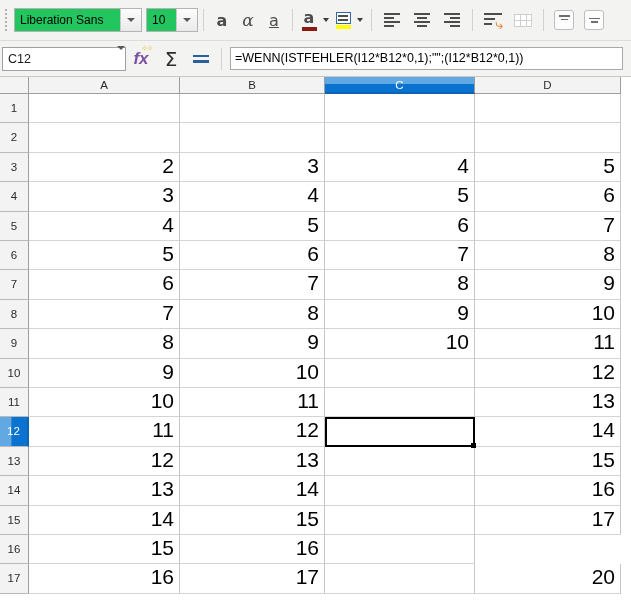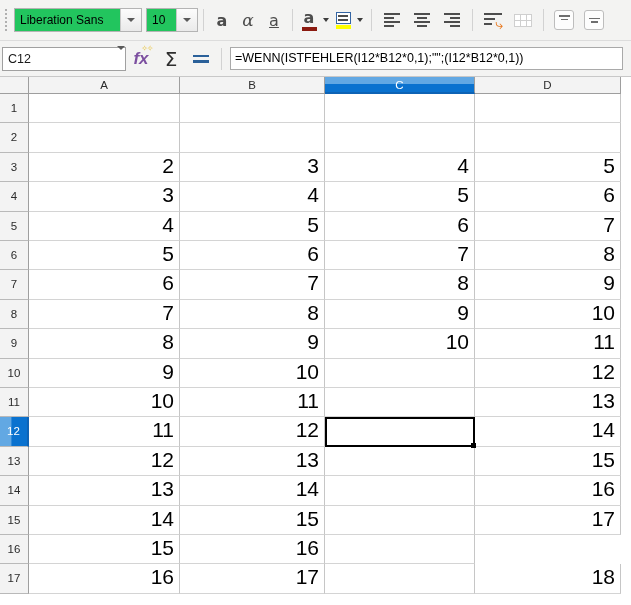--- a/index.html
+++ b/index.html
@@ -541,20 +541,20 @@
         <div class="cell" style="left: 0px; width: 151px; top: 411.6px; height: 29.4px; line-height: 25.4px;">14</div>
         <div class="cell" style="left: 151px; width: 145px; top: 411.6px; height: 29.4px; line-height: 25.4px;">15</div>
         <div class="cell" style="left: 296px; width: 150px; top: 411.6px; height: 29.4px; line-height: 25.4px;"></div>
         <div class="cell" style="left: 446px; width: 146px; top: 411.6px; height: 29.4px; line-height: 25.4px;">17</div>
         <div class="cell" style="left: 0px; width: 151px; top: 441px; height: 29.4px; line-height: 25.4px;">15</div>
         <div class="cell" style="left: 151px; width: 145px; top: 441px; height: 29.4px; line-height: 25.4px;">16</div>
         <div class="cell" style="left: 296px; width: 150px; top: 441px; height: 29.4px; line-height: 25.4px;"></div>
         <div class="cell" style="left: 0px; width: 151px; top: 470.4px; height: 29.4px; line-height: 25.4px;">16</div>
         <div class="cell" style="left: 151px; width: 145px; top: 470.4px; height: 29.4px; line-height: 25.4px;">17</div>
         <div class="cell" style="left: 296px; width: 150px; top: 470.4px; height: 29.4px; line-height: 25.4px;"></div>
-        <div class="cell" style="left: 446px; width: 146px; top: 470.4px; height: 29.4px; line-height: 25.4px;">18</div>
+        <div class="cell" style="left: 446px; width: 146px; top: 470.4px; height: 29.4px; line-height: 25.4px;">20</div>
         <div class="cursor" style="left: 296px; width: 150px; top: 323.4px; height: 29.4px;">
           <div class="handle"></div>
         </div>
       </div>
   </div>
 
 </div>
 
 </body></html>

